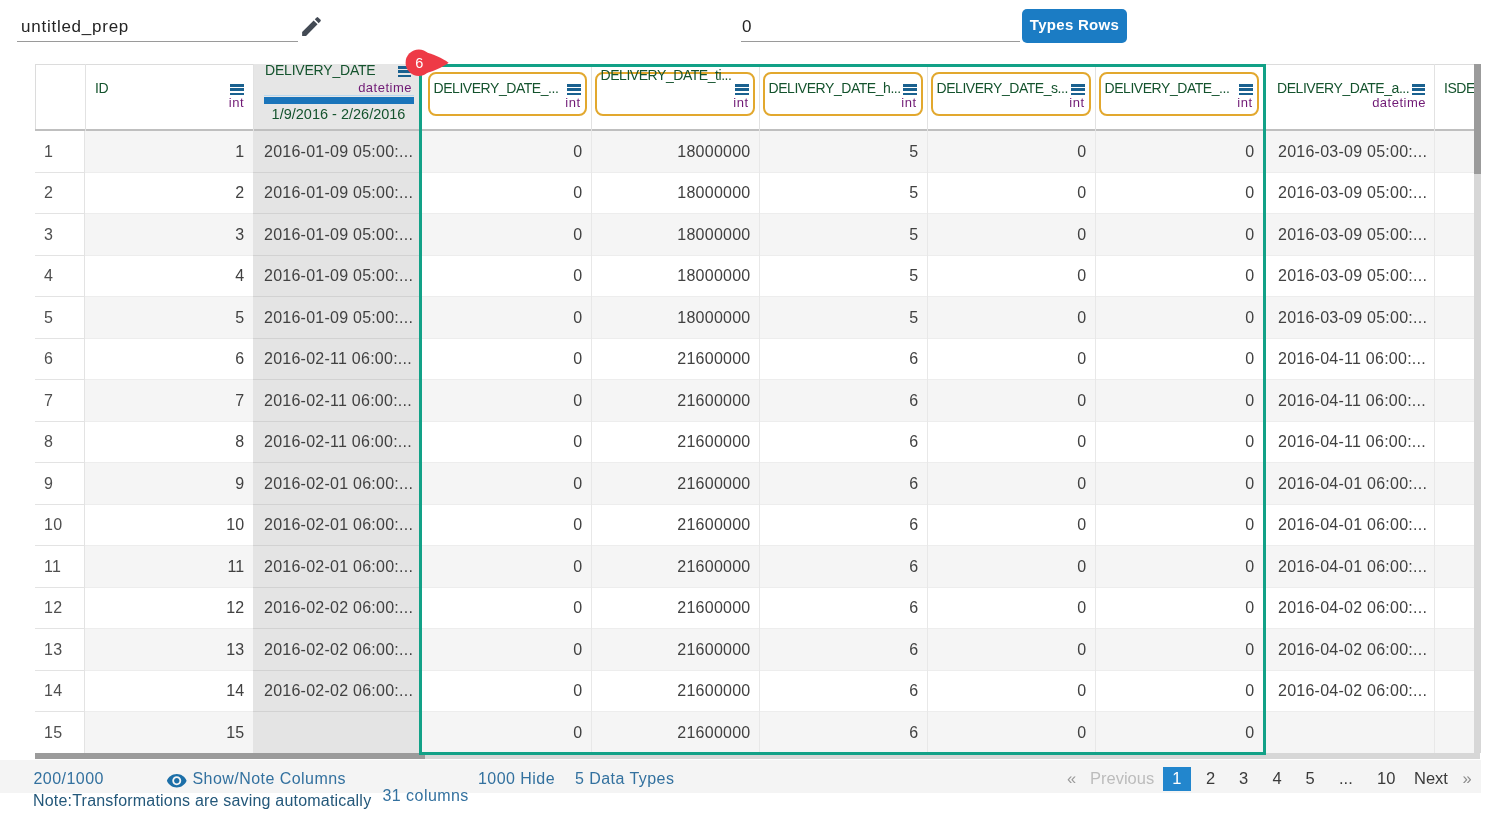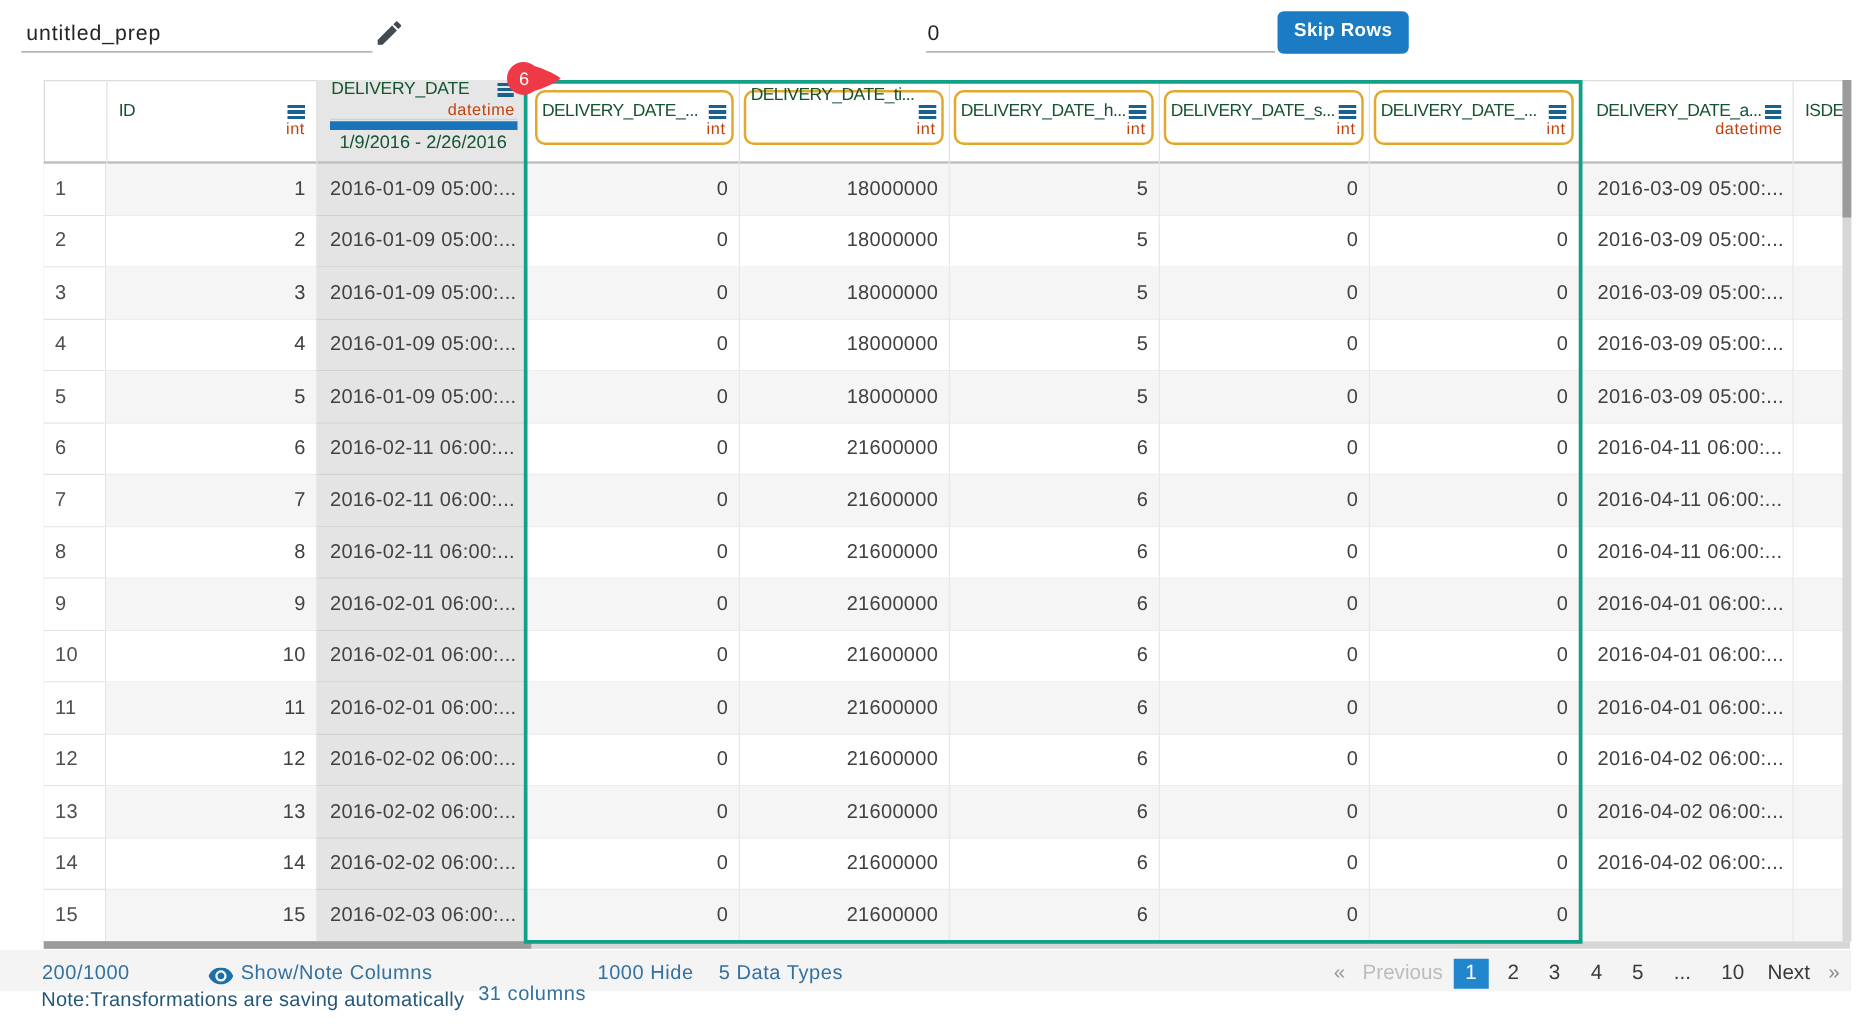--- a/index.html
+++ b/index.html
@@ -1,30 +1,30 @@
 <!DOCTYPE html>
 <html><head><meta charset="utf-8">
 <style>
 html,body{margin:0;padding:0;}
 body{width:1500px;height:828px;background:#fff;font-family:"Liberation Sans",sans-serif;position:relative;overflow:hidden;}
 .abs{position:absolute;}
 .cell{position:absolute;font-size:16px;color:#414141;letter-spacing:0.25px;}
 .ct{position:absolute;font-size:14px;color:#14532d;letter-spacing:-0.45px;white-space:nowrap;}
-.ctype{position:absolute;font-size:13px;color:#c2410c;letter-spacing:0.5px;}
+.ctype{position:absolute;font-size:13px;color:#701a75;letter-spacing:0.5px;}
 </style></head>
 <body>
 
 <div class="abs" style="left:21px;top:16.5px;font-size:17px;color:#242424;letter-spacing:0.75px;">untitled_prep</div>
 <div class="abs" style="left:17px;top:40.5px;width:281px;height:1px;background:#9a9a9a;"></div>
 <svg class="abs" style="left:299px;top:14px;" width="25" height="25" viewBox="0 0 24 24">
     <path fill="#434a54" d="M3 17.25V21h3.75L17.81 9.94l-3.75-3.75L3 17.25zM20.71 7.04c.39-.39.39-1.02 0-1.41l-2.34-2.34a.9959.9959 0 0 0-1.41 0l-1.83 1.83 3.75 3.75 1.83-1.83z"></path>
   </svg>
 <div class="abs" style="left:742px;top:16.5px;font-size:17px;color:#242424;">0</div>
 <div class="abs" style="left:741px;top:40.5px;width:279px;height:1px;background:#9a9a9a;"></div>
-<div class="abs" style="left:1022px;top:8.5px;width:105px;height:34px;background:#1b7cc4;border-radius:5px;display:flex;align-items:center;justify-content:center;color:#fff;font-size:15px;font-weight:700;letter-spacing:0.3px;padding-bottom:3px;box-sizing:border-box;">Skip Rows</div>
+<div class="abs" style="left:1022px;top:8.5px;width:105px;height:34px;background:#1b7cc4;border-radius:5px;display:flex;align-items:center;justify-content:center;color:#fff;font-size:15px;font-weight:700;letter-spacing:0.3px;padding-bottom:3px;box-sizing:border-box;">Types Rows</div>
 <div class="abs" style="left:34.5px;top:63.5px;width:1446.5px;height:689.5px;border:1px solid #dcdcdc;border-bottom:none;box-sizing:border-box;"></div>
 <div class="abs" style="left:252.5px;top:63.5px;width:166.0px;height:67.5px;background:#e6e6e6;"></div>
 <div class="abs" style="left:34.5px;top:129px;width:1446.5px;height:2px;background:#bfbfbf;"></div>
 <div class="abs" style="left:85px;top:63.5px;width:1px;height:67.5px;background:#e2e2e2;"></div>
 <div class="abs" style="left:252.5px;top:63.5px;width:1px;height:67.5px;background:#e2e2e2;"></div>
 <div class="abs" style="left:1434px;top:63.5px;width:1px;height:67.5px;background:#e2e2e2;"></div>
 <div class="abs" style="left:590.5px;top:63.5px;width:1px;height:67.5px;background:#e2e2e2;"></div>
 <div class="abs" style="left:758.5px;top:63.5px;width:1px;height:67.5px;background:#e2e2e2;"></div>
 <div class="abs" style="left:926.5px;top:63.5px;width:1px;height:67.5px;background:#e2e2e2;"></div>
 <div class="abs" style="left:1094.5px;top:63.5px;width:1px;height:67.5px;background:#e2e2e2;"></div>
@@ -383,21 +383,20 @@
 <div class="abs" style="left:1228.0px;top:0;width:1px;height:41.5px;background:#e8e8e8;"></div>
 <div class="cell" style="left:1243.5px;top:0;height:41.5px;display:flex;align-items:center;">2016-04-02 06:00:...</div>
 <div class="abs" style="left:1399.5px;top:0;width:1px;height:41.5px;background:#e8e8e8;"></div>
 </div>
 <div class="abs" style="left:0;top:581.0px;width:1446.5px;height:41.5px;">
 <div class="abs" style="left:0;top:0;width:50.5px;height:41.5px;background:#fff;border-bottom:1px solid #e3e3e3;border-right:1px solid #e3e3e3;box-sizing:border-box;"></div>
 <div class="cell" style="left:9.5px;top:0;height:41.5px;display:flex;align-items:center;color:#4f4f4f;">15</div>
 <div class="abs" style="left:50.5px;top:0;width:167.5px;height:41.5px;background:#f5f5f5;"></div>
 <div class="cell" style="left:50.5px;top:0;width:159.5px;height:41.5px;display:flex;align-items:center;justify-content:flex-end;">15</div>
 <div class="abs" style="left:218.0px;top:0;width:166.0px;height:41.5px;background:#e4e4e4;border-bottom:1px solid #d2d2d2;box-sizing:border-box;"></div>
-<div class="cell" style="left:229.5px;top:0;height:41.5px;display:flex;align-items:center;">2016-02-03 06:00:...</div>
 <div class="abs" style="left:384.0px;top:0;width:1062.5px;height:41.5px;background:#f5f5f5;"></div>
 <div class="abs" style="left:50.5px;top:40.5px;width:167.5px;height:1px;background:#ededed;"></div>
 <div class="abs" style="left:384.0px;top:40.5px;width:1062.5px;height:1px;background:#ededed;"></div>
 <div class="cell" style="left:389.0px;top:0;width:159.0px;height:41.5px;display:flex;align-items:center;justify-content:flex-end;">0</div>
 <div class="abs" style="left:556.0px;top:0;width:1px;height:41.5px;background:#e8e8e8;"></div>
 <div class="cell" style="left:556.0px;top:0;width:160.0px;height:41.5px;display:flex;align-items:center;justify-content:flex-end;">21600000</div>
 <div class="abs" style="left:724.0px;top:0;width:1px;height:41.5px;background:#e8e8e8;"></div>
 <div class="cell" style="left:724.0px;top:0;width:160.0px;height:41.5px;display:flex;align-items:center;justify-content:flex-end;">6</div>
 <div class="abs" style="left:892.0px;top:0;width:1px;height:41.5px;background:#e8e8e8;"></div>
 <div class="cell" style="left:892.0px;top:0;width:160.0px;height:41.5px;display:flex;align-items:center;justify-content:flex-end;">0</div>

